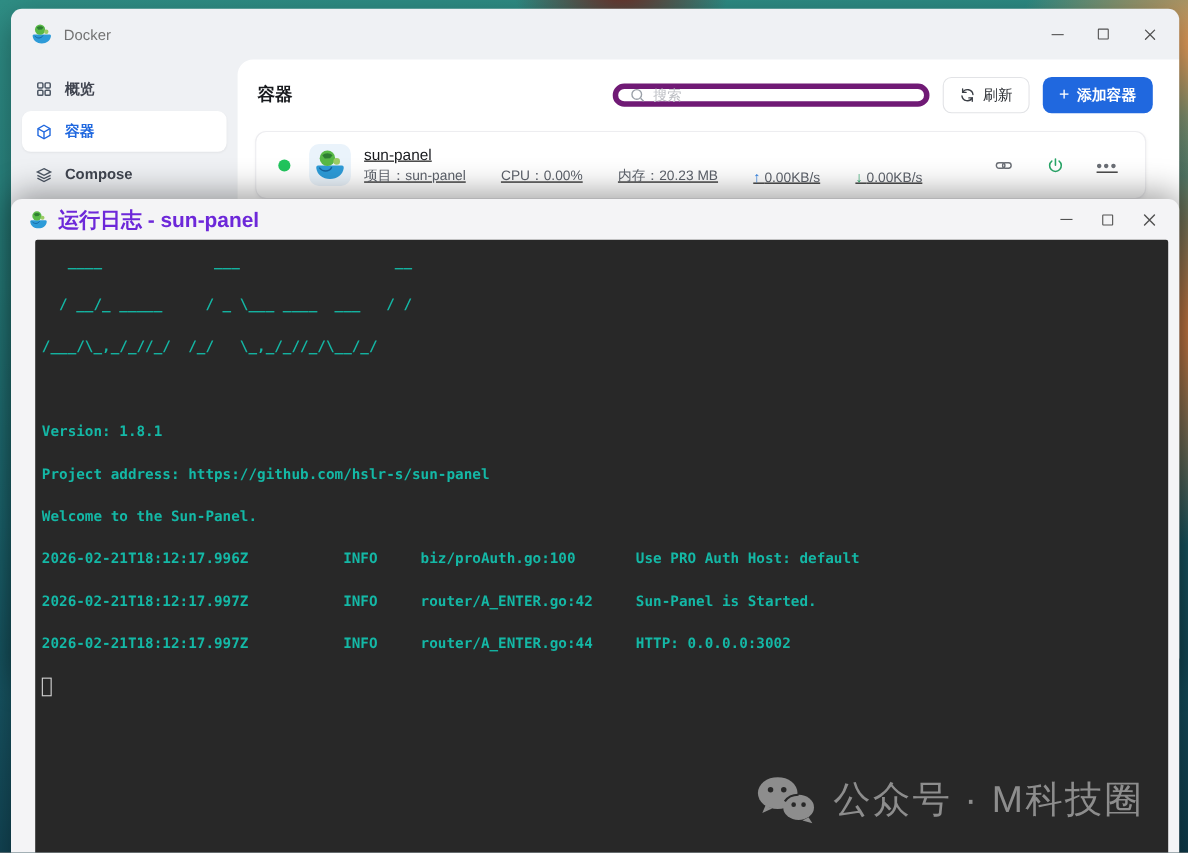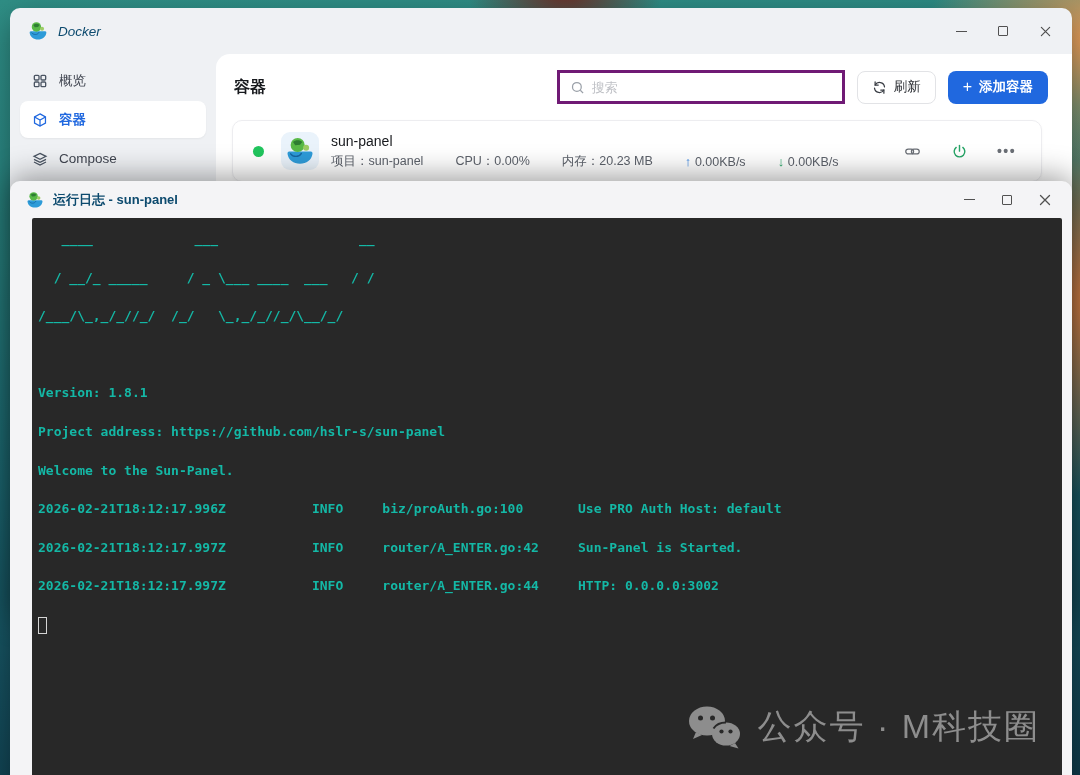--- a/index.html
+++ b/index.html
@@ -15,71 +15,71 @@
   }
   svg { display:block; }
 
   
   .dk-window {
     position:absolute; left:10px; top:8px; width:1062px; height:600px;
     background:#eff1f4; border-radius:10px; overflow:hidden;
     box-shadow:0 10px 30px rgba(0,0,0,.35);
   }
   .dk-titlebar { height:46px; display:flex; align-items:center; padding:0 6px 0 18px; }
-  .dk-title { font-size:13.5px; color:#0c4a6e; margin-left:10px;font-style:italic; }
+  .dk-title { font-size:13.5px; color:#737373; margin-left:10px; }
   .win-ctls { margin-left:auto; display:flex; }
   .win-ctl { width:42px; height:32px; display:flex; align-items:center; justify-content:center; cursor:default; }
   .glyph-min { width:11px; height:0; border-top:1.2px solid #515151; }
   .glyph-max { width:10px; height:10px; border:1.2px solid #515151; border-radius:1px; }
   .sidebar { position:absolute; left:0; top:46px; width:206px; bottom:0; padding:8px 10px; }
   .side-item {
     display:flex; align-items:center; gap:11px; height:37px; padding:0 12px;
-    border-radius:8px; font-size:13.5px; color:#404550; margin-bottom:2px; cursor:default;
+    border-radius:8px; font-size:13.5px; color:#404550; margin-bottom:2px; cursor:default;font-weight:bold;
   }
   .side-item.active { background:#ffffff; color:#2068df; font-weight:700; box-shadow:0 1px 2px rgba(0,0,0,.05); }
   .dk-main {
     position:absolute; left:206px; top:46px; right:0; bottom:0;
     background:#ffffff; border-radius:14px 0 0 0;
   }
   .dk-header { display:flex; align-items:center; padding:16px 24px 14px 18px; }
   .dk-page-title { font-size:16px; font-weight:700; color:#17191d; }
   .search-box {
-    margin-left:auto; width:288px; height:34px; border:3px solid #701a75; border-radius:0;
+    margin-left:auto; width:288px; height:21px; border:5px solid #701a75; border-radius:12px;
     display:flex; align-items:center; padding:0 10px; gap:7px; background:#fff;
   }
   .search-box input { border:none; outline:none; flex:1; font-size:13px; color:#333; font-family:"Liberation Sans",sans-serif; background:transparent; }
   .search-box input::placeholder { color:#bdbfc4; }
   .btn { height:33px; border-radius:8px; display:flex; align-items:center; gap:7px; font-size:13.5px; cursor:default; }
   .btn-refresh { margin-left:12px; padding:0 14px; background:#fff; border:1px solid #e2e3e6; color:#2b2e33; }
   .btn-add { margin-left:12px; padding:0 15px; background:#2068df; color:#fff; font-weight:600; border:none; }
   .plus { font-size:16px; font-weight:400; line-height:1; }
   .card {
     margin:2px 30px 0 16px; height:62px; background:#fff; border:1px solid #ededf0;
     border-radius:10px; box-shadow:0 1px 3px rgba(0,0,0,.04);
-    display:flex; align-items:center; padding:0 26px 0 20px;
+    display:flex; align-items:center; padding:0 26px 0 20px;text-decoration:underline;
   }
   .status-dot { width:11px; height:11px; border-radius:50%; background:#21c55d; flex:0 0 auto; }
   .app-ic { width:38px; height:38px; border-radius:9px; background:#eaf3fb; margin-left:17px; display:flex; align-items:center; justify-content:center; }
   .card-text { margin-left:12px; }
   .card-name { font-size:14px; color:#17191d; font-weight:500; line-height:18px; }
   .card-meta { display:flex; align-items:center; gap:32px; font-size:12.5px; color:#5d626b; margin-top:3px; }
   .arr-up { color:#2b7de0; font-size:13px; }
   .arr-dn { color:#27a567; font-size:13px; }
   .card-actions { margin-left:auto; display:flex; align-items:center; gap:30px; }
   .act { width:17px; height:17px; display:flex; align-items:center; justify-content:center; cursor:default; }
   .dots { color:#6b6f76; font-size:14px; letter-spacing:1.5px; font-weight:700; }
 
   
   .log-window {
     position:absolute; left:10px; top:181px; width:1062px; height:640px;
     background:#f4f4f6; border-radius:10px; overflow:hidden;
     box-shadow:0 -4px 30px rgba(0,0,0,.4);
   }
   .log-titlebar { height:37px; display:flex; align-items:center; padding:0 8px 0 16px; }
-  .log-title { margin-left:9px; font-size:13px; font-weight:700; color:#0c4a6e; }
+  .log-title { margin-left:9px; font-size:19px; font-weight:700; color:#6d28d9; }
   .terminal {
     position:absolute; left:22px; right:10px; top:37px; bottom:0;
     background:#282828; border-radius:2px; padding:2px 0 0 6px; overflow:hidden;
   }
   .tline {
     height:38.6px; line-height:38.6px; white-space:pre;
     font-family:"DejaVu Sans Mono","Liberation Mono",monospace;
     font-size:13px; font-weight:700; color:#14b8a6;
   }
   .cursor { display:inline-block; width:9px; height:17px; border:1.5px solid #d5d5d5; vertical-align:middle; }

